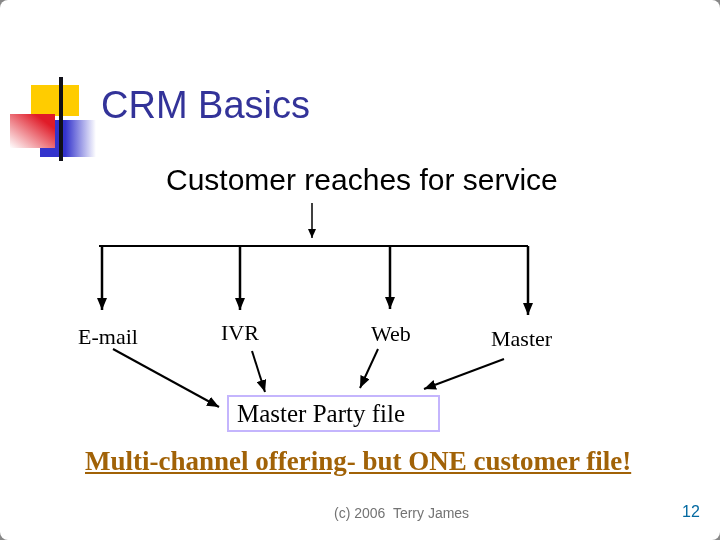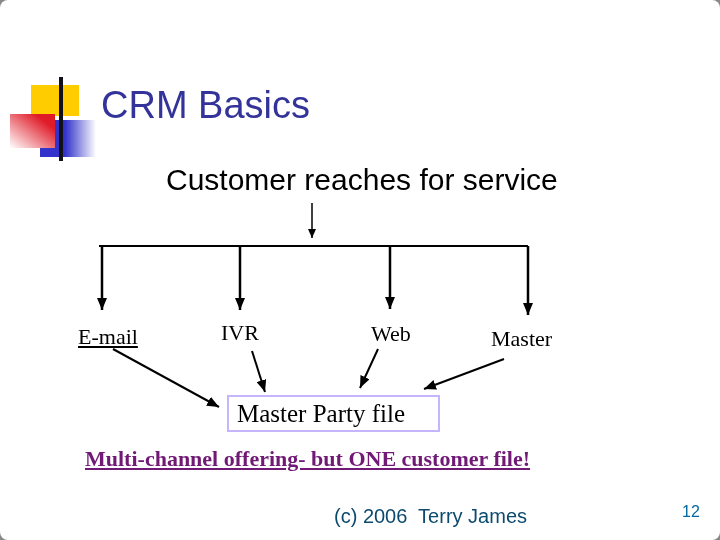--- a/index.html
+++ b/index.html
@@ -29,42 +29,42 @@
   }
   .subtitle{
     position:absolute;left:166px;top:163px;
     font-size:30px;color:#000000;white-space:nowrap;
   }
   .channel-label{
     position:absolute;
     font-family:"Liberation Serif",serif;
     font-size:22px;color:#000;white-space:nowrap;
   }
-  .ch-email{left:78px;top:324px;text-decoration:underline;}
+  .ch-email{left:78px;top:324px;}
   .ch-ivr{left:221px;top:320px;}
   .ch-web{left:371px;top:321px;}
   .ch-branch{left:491px;top:326px;}
 
   .master-box{
     position:absolute;left:227px;top:395px;
     width:201px;height:33px;
     border:2px solid #c4b5fd;background:#fff;
     font-family:"Liberation Serif",serif;
     font-size:25px;line-height:33px;
     padding-left:8px;white-space:nowrap;
   }
   .statement{
     position:absolute;left:85px;top:446px;
     font-family:"Liberation Serif",serif;
-    font-weight:bold;font-size:22px;color:#701a75;
+    font-weight:bold;font-size:27px;color:#a16207;
     text-decoration:underline;white-space:nowrap;
   }
   .copyright{
     position:absolute;left:334px;top:505px;
-    font-size:20px;color:#0c4a6e;white-space:pre;
+    font-size:14px;color:#737373;white-space:pre;
   }
   .page-number{
     position:absolute;left:682px;top:503px;
     font-size:16px;color:#0369a1;
   }
   .diagram{position:absolute;left:0;top:0;z-index:5;}
 </style>
 </head>
 <body>
 

